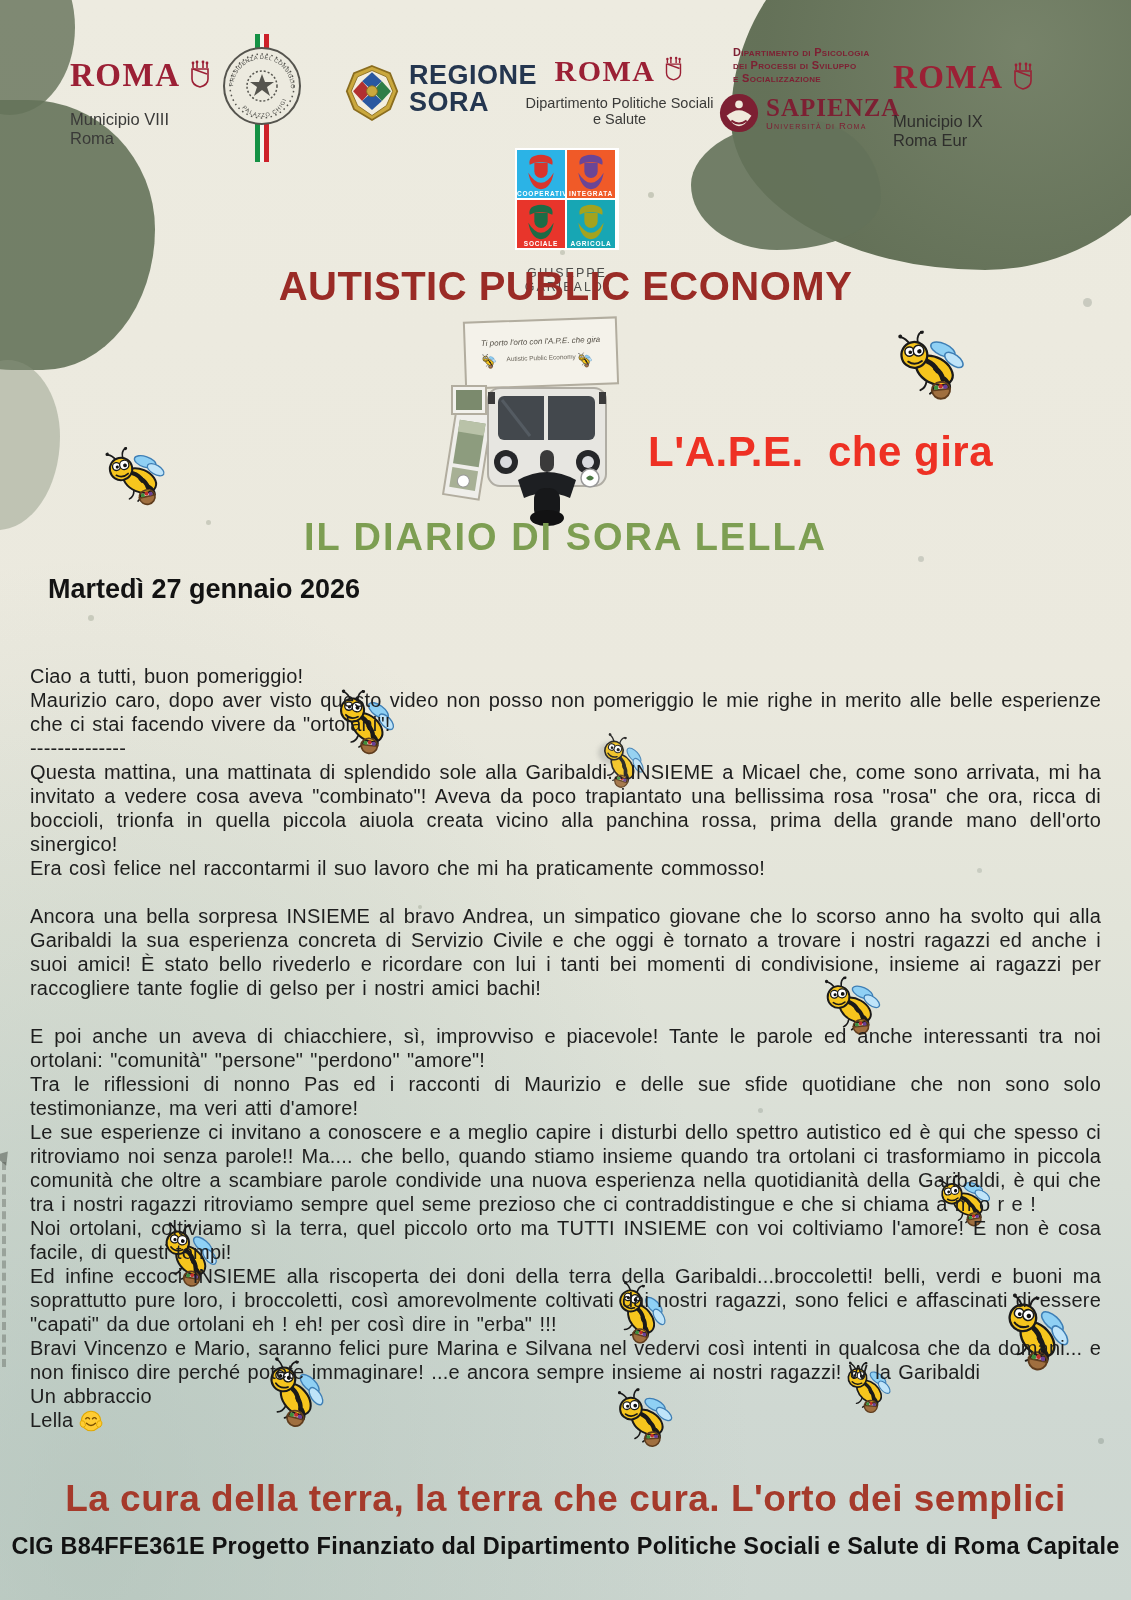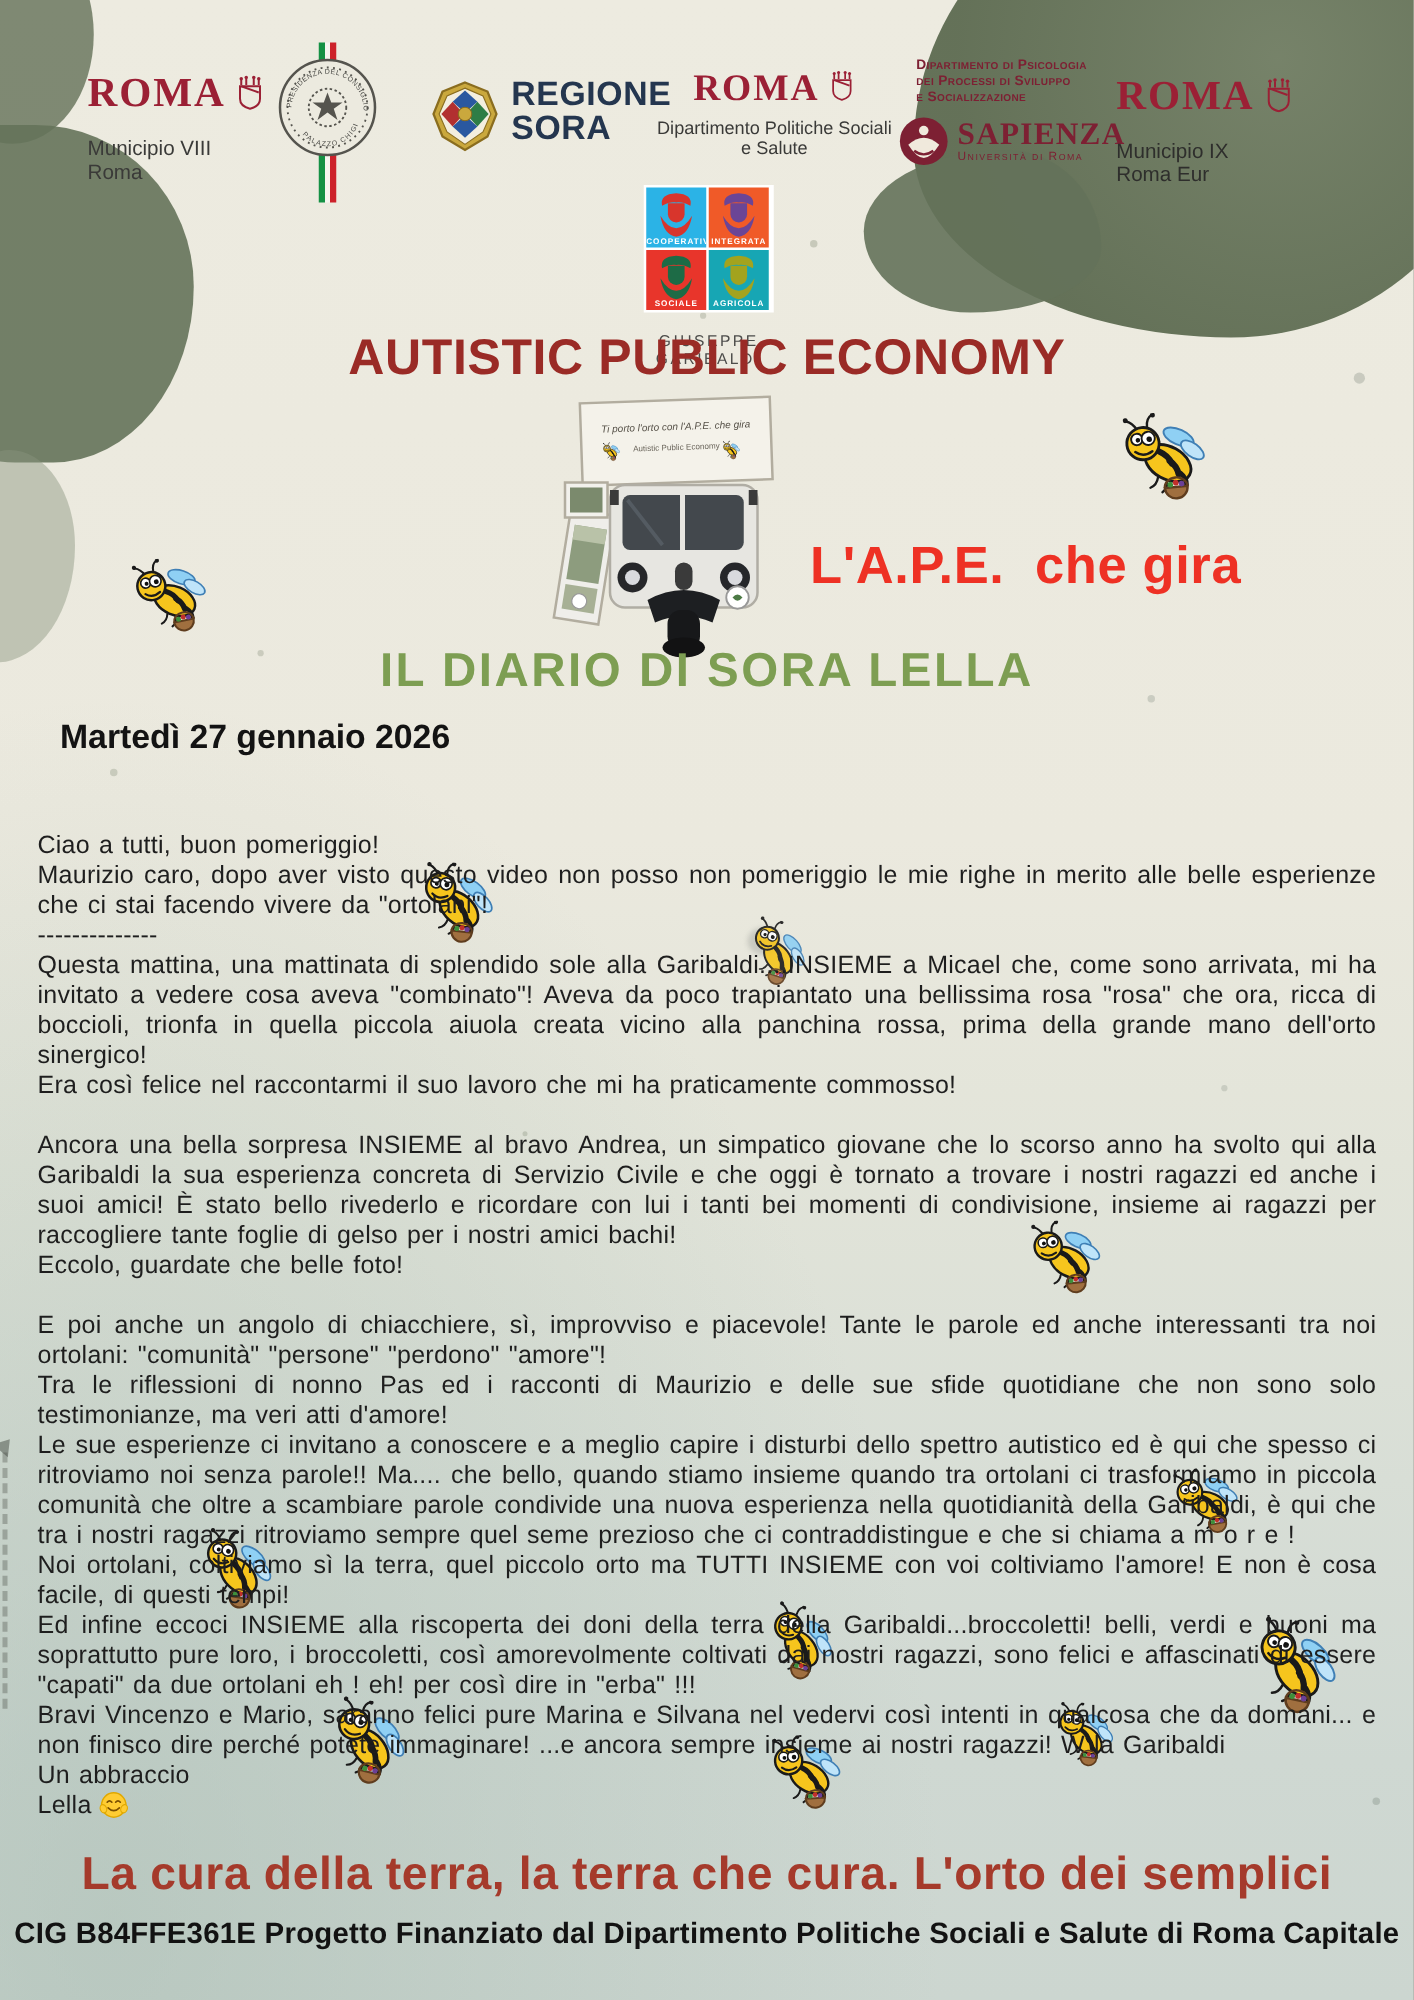--- a/index.html
+++ b/index.html
@@ -351,22 +351,21 @@
       <use href="#bee"></use>
     </svg>
 
   <div class="body-text">
     <p class="para">Ciao a tutti, buon pomeriggio!</p>
     <p class="para">Maurizio caro, dopo aver visto questo video non posso non pomeriggio le mie righe in merito alle belle esperienze che ci stai facendo vivere da "ortolani"!</p>
     <p class="para">--------------</p>
     <p class="para">Questa mattina, una mattinata di splendido sole alla Garibaldi....INSIEME a Micael che, come sono arrivata, mi ha invitato a vedere cosa aveva "combinato"! Aveva da poco trapiantato una bellissima rosa "rosa" che ora, ricca di boccioli, trionfa in quella piccola aiuola creata vicino alla panchina rossa, prima della grande mano dell'orto sinergico!</p>
     <p class="para">Era così felice nel raccontarmi il suo lavoro che mi ha praticamente commosso!</p>
     <p class="para gap">Ancora una bella sorpresa INSIEME al bravo Andrea, un simpatico giovane che lo scorso anno ha svolto qui alla Garibaldi la sua esperienza concreta di Servizio Civile e che oggi è tornato a trovare i nostri ragazzi ed anche i suoi amici! È stato bello rivederlo e ricordare con lui i tanti bei momenti di condivisione, insieme ai ragazzi per raccogliere tante foglie di gelso per i nostri amici bachi!</p>
-    <p class="para">Eccolo, guardate che belle foto!</p>
-    <p class="para gap">E poi anche un angolo di chiacchiere, sì, improvviso e piacevole! Tante le parole ed anche interessanti tra noi ortolani: "comunità" "persone" "perdono" "amore"!</p>
+    <p class="para gap">E poi anche un aveva di chiacchiere, sì, improvviso e piacevole! Tante le parole ed anche interessanti tra noi ortolani: "comunità" "persone" "perdono" "amore"!</p>
     <p class="para">Tra le riflessioni di nonno Pas ed i racconti di Maurizio e delle sue sfide quotidiane che non sono solo testimonianze, ma veri atti d'amore!</p>
     <p class="para">Le sue esperienze ci invitano a conoscere e a meglio capire i disturbi dello spettro autistico ed è qui che spesso ci ritroviamo noi senza parole!! Ma.... che bello, quando stiamo insieme quando tra ortolani ci trasformiamo in piccola comunità che oltre a scambiare parole condivide una nuova esperienza nella quotidianità della Garibaldi, è qui che tra i nostri ragazzi ritroviamo sempre quel seme prezioso che ci contraddistingue e che si chiama a m o r e !</p>
     <p class="para">Noi ortolani, coltiviamo sì la terra, quel piccolo orto ma TUTTI INSIEME con voi coltiviamo l'amore! E non è cosa facile, di questi tempi!</p>
     <p class="para">Ed infine eccoci INSIEME alla riscoperta dei doni della terra della Garibaldi...broccoletti! belli, verdi e buoni ma soprattutto pure loro, i broccoletti, così amorevolmente coltivati dai nostri ragazzi, sono felici e affascinati di essere "capati" da due ortolani eh ! eh! per così dire in "erba" !!!</p>
     <p class="para">Bravi Vincenzo e Mario, saranno felici pure Marina e Silvana nel vedervi così intenti in qualcosa che da domani... e non finisco dire perché potete immaginare! ...e ancora sempre insieme ai nostri ragazzi! W la Garibaldi</p>
     <p class="para">Un abbraccio</p>
     <p class="para">
       <span>Lella</span><svg class="hug" viewBox="0 0 32 32">
         <circle cx="16" cy="16" r="13" fill="#ffcc33" stroke="#e0a800" stroke-width="1.5"></circle>
         <path d="M9 13 q2.5 -3 5 0" fill="none" stroke="#7a4f00" stroke-width="1.8" stroke-linecap="round"></path>

